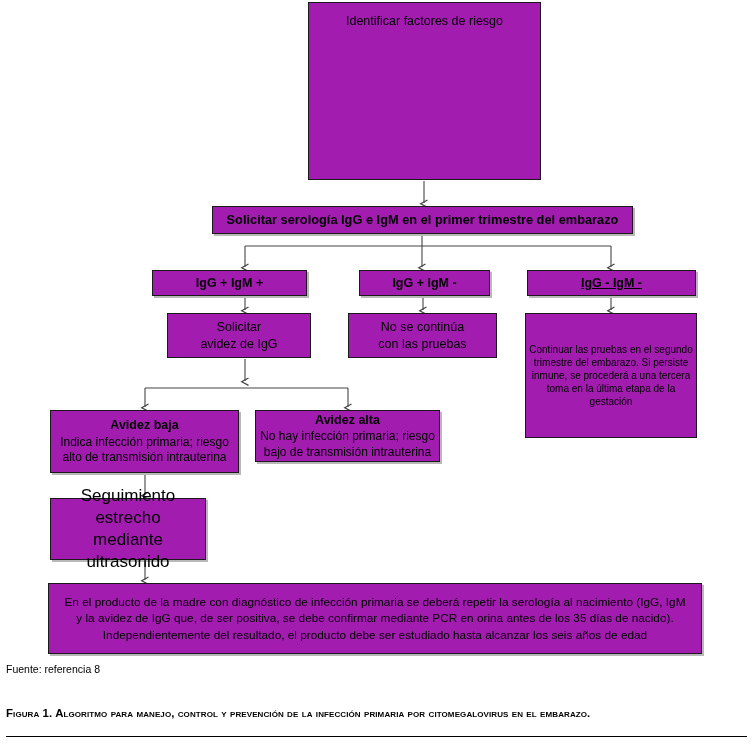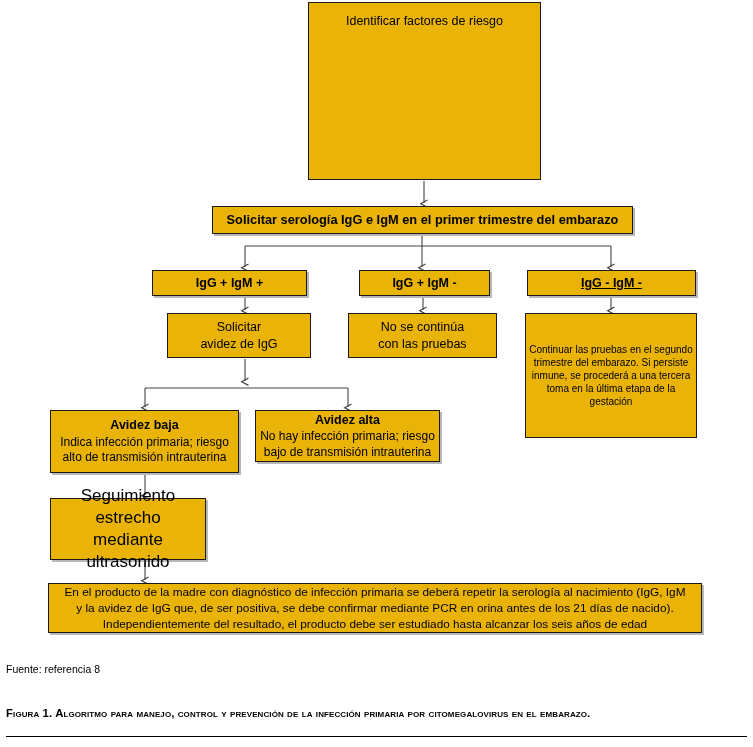--- a/index.html
+++ b/index.html
@@ -20,21 +20,21 @@
     position: absolute;
     left: 0; top: 0;
     width: 753px;
     height: 747px;
   }
 
   .box {
     position: absolute;
     box-sizing: border-box;
     border: 1px solid #1a1a1a;
-    background: #eab308;
+    background: #a21caf;
     display: flex;
     flex-direction: column;
     align-items: center;
     justify-content: center;
     text-align: center;
     line-height: 1.30;
     color: #000;
   }
 
   .box.shadowed {
@@ -138,21 +138,21 @@
   }
 
   #box-seguimiento {
     left: 50px; top: 498px;
     width: 156px; height: 62px;
     font-size: 17px;
   }
 
   #box-producto {
     left: 48px; top: 583px;
-    width: 654px; height: 50px;
+    width: 654px; height: 71px;
     font-size: 11.8px;
     line-height: 1.38;
     padding: 0 6px;
     text-align: right;
   }
 
   
   #connectors {
     position: absolute;
     left: 0; top: 0;
@@ -269,21 +269,21 @@
     <div>bajo de transmisión intrauterina</div>
   </div>
 
   <div class="box shadowed" id="box-seguimiento">
     <div>Seguimiento estrecho</div>
     <div>mediante ultrasonido</div>
   </div>
 
   <div class="box shadowed" id="box-producto">
     <div>En el producto de la madre con diagnóstico de infección primaria se deberá repetir la serología al nacimiento (IgG, IgM</div>
-    <div>y la avidez de IgG que, de ser positiva, se debe confirmar mediante PCR en orina antes de los 21 días de nacido).</div>
+    <div>y la avidez de IgG que, de ser positiva, se debe confirmar mediante PCR en orina antes de los 35 días de nacido).</div>
     <div>Independientemente del resultado, el producto debe ser estudiado hasta alcanzar los seis años de edad</div>
   </div>
 
   <div id="source-note">Fuente: referencia 8</div>
   <div id="figure-caption">Figura 1. Algoritmo para manejo, control y prevención de la infección primaria por citomegalovirus en el embarazo.</div>
   <div id="caption-rule"></div>
 
 </div>
 
 </body></html>

